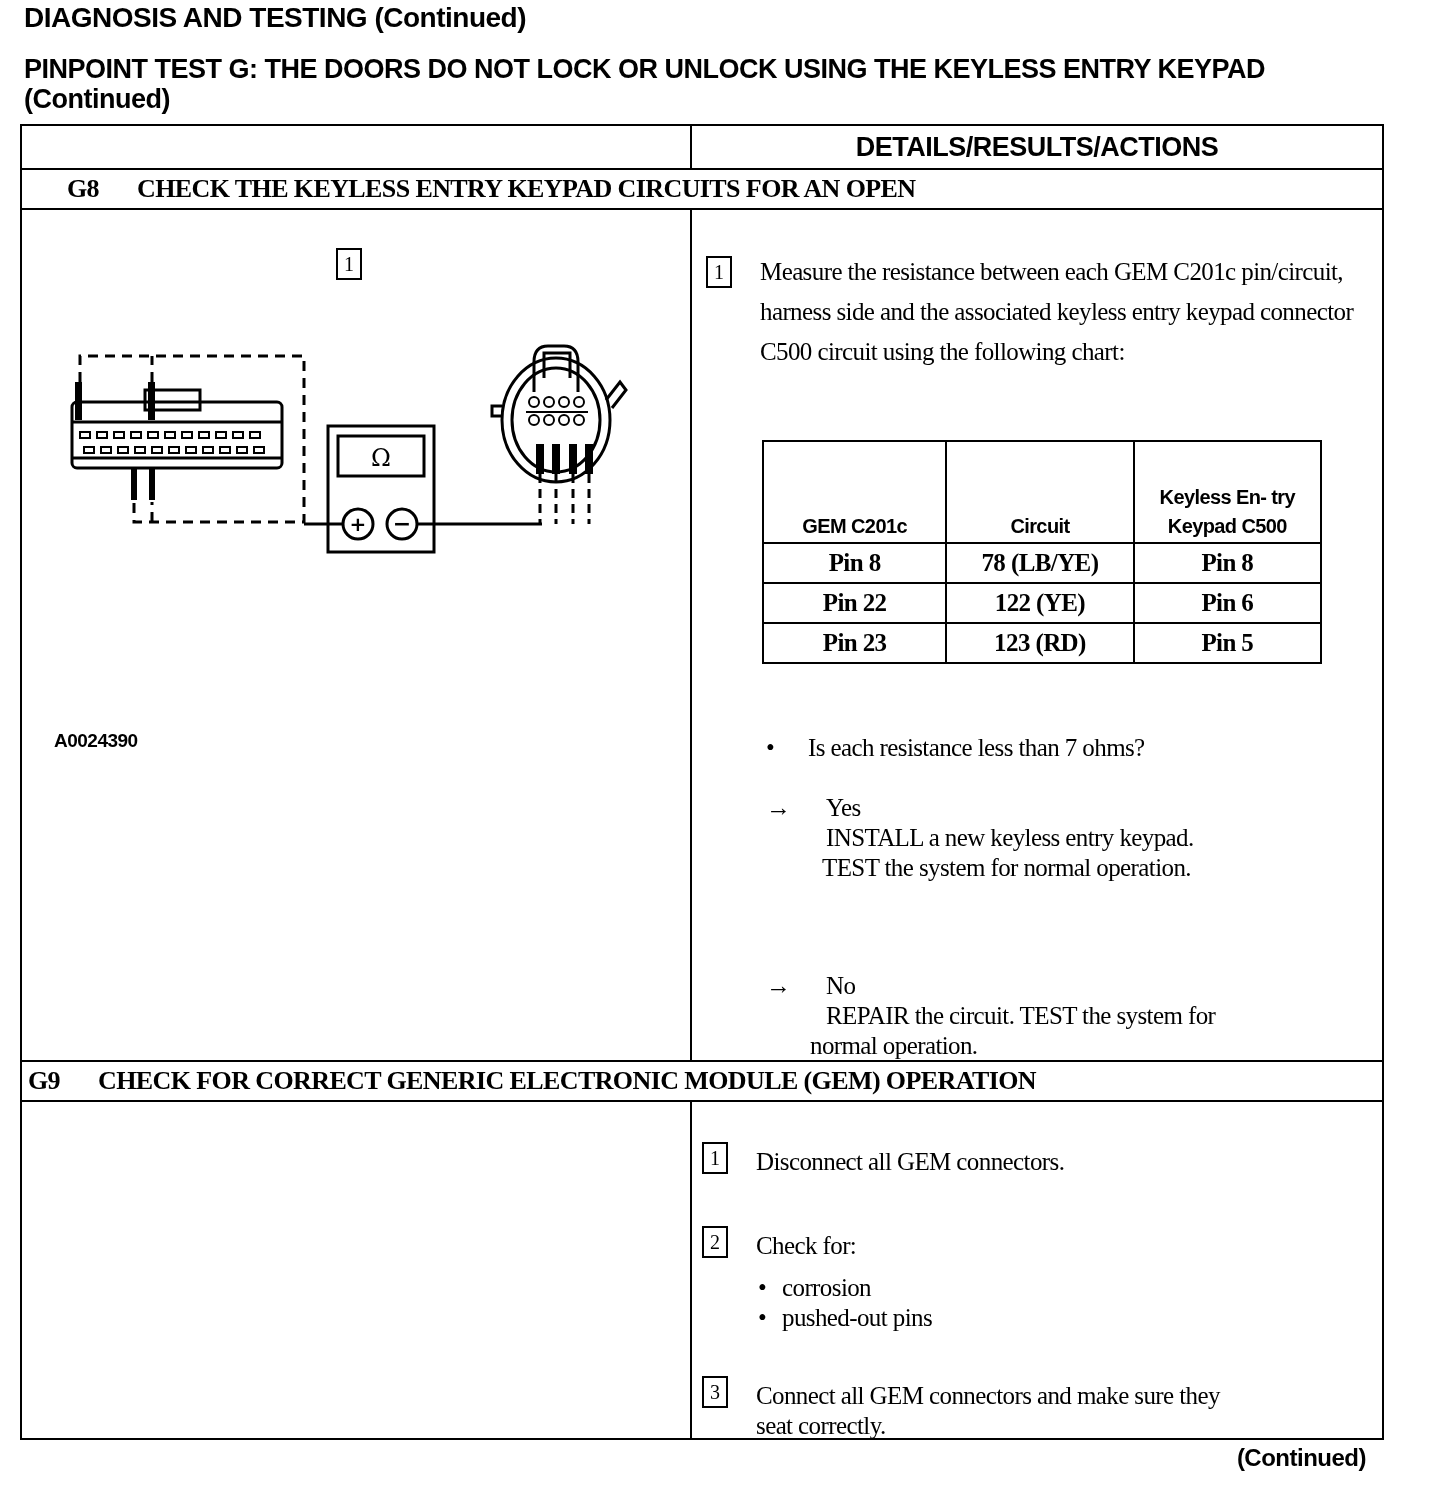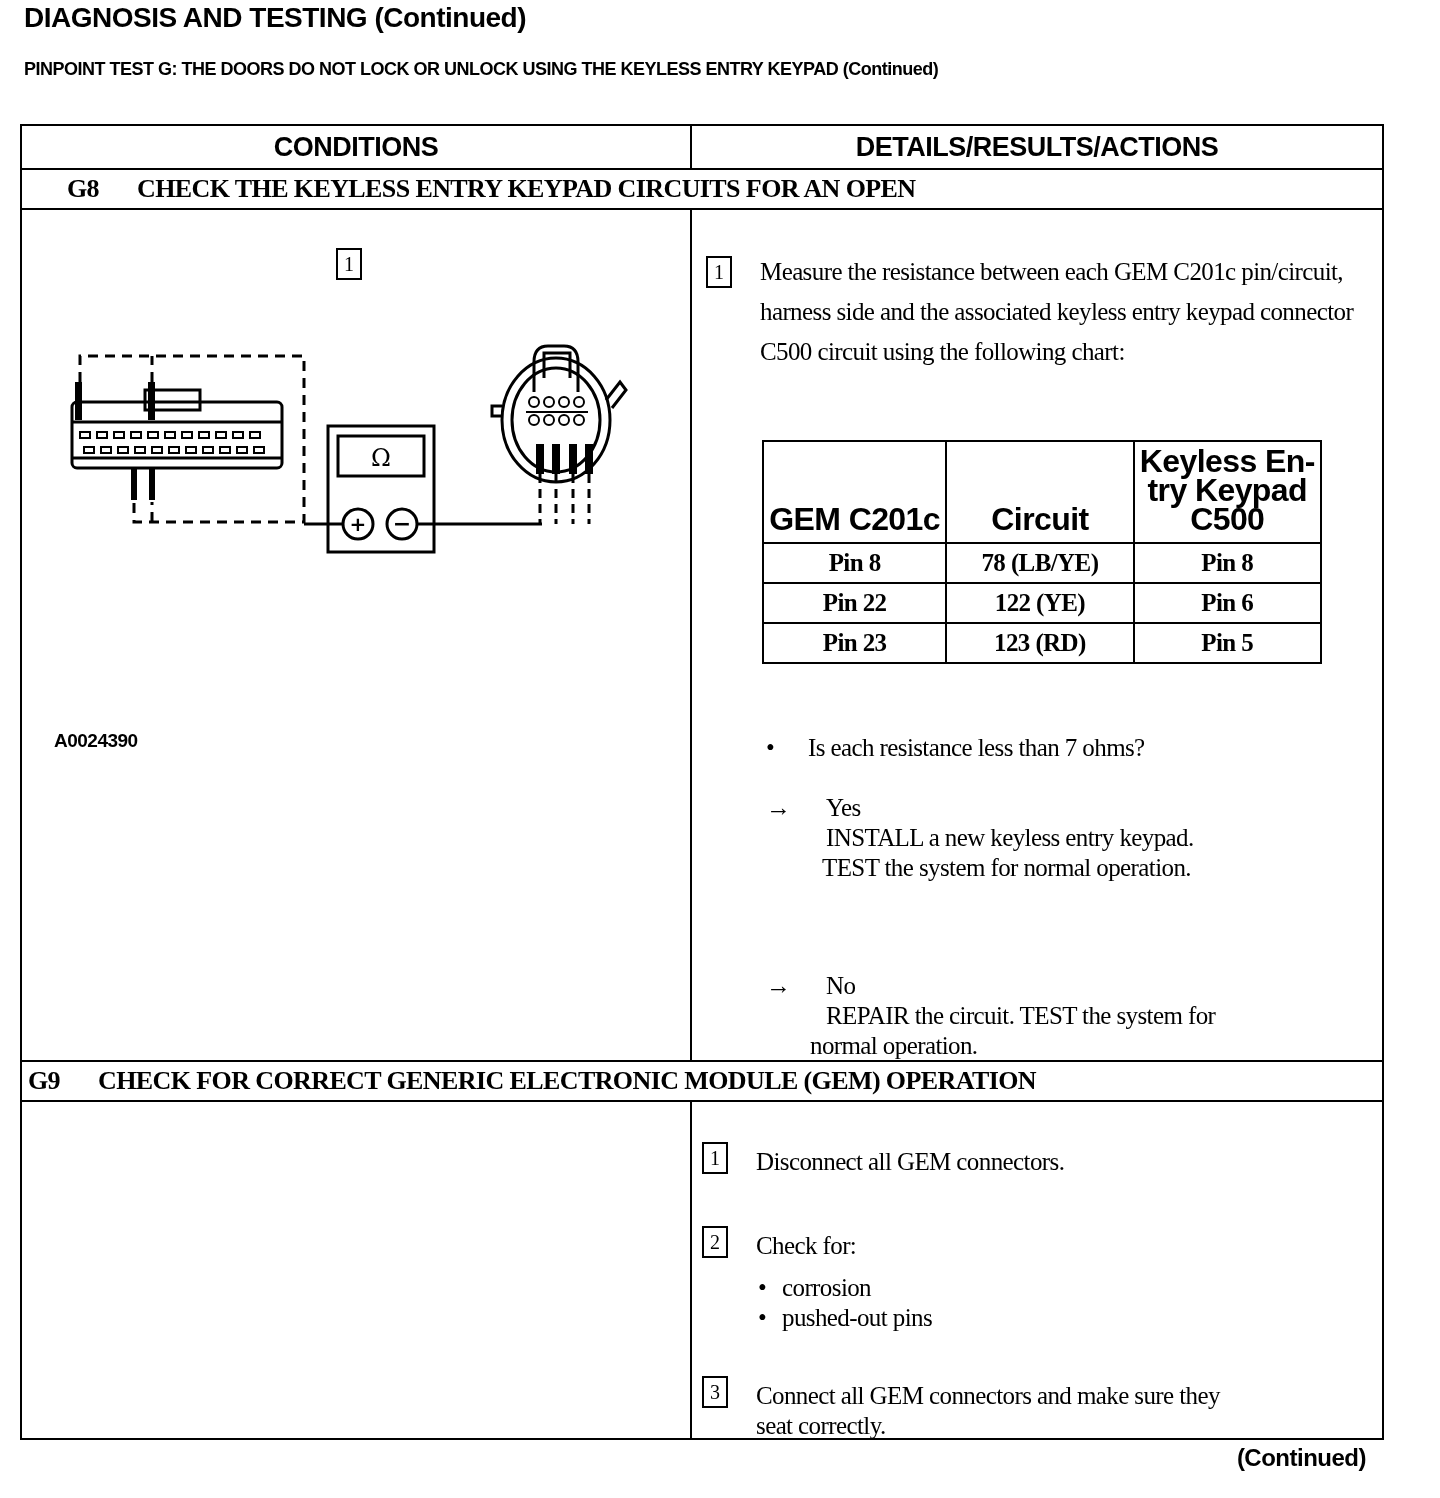--- a/index.html
+++ b/index.html
@@ -2,51 +2,50 @@
 <html><head>
 <meta charset="utf-8">
 <style>
   * { box-sizing: border-box; margin: 0; padding: 0; }
   html, body { width: 1440px; height: 1498px; background: #ffffff; color: #000; overflow: hidden; }
   body { position: relative; font-family: "Liberation Serif", serif; }
 
   .h-sans { font-family: "Liberation Sans", sans-serif; font-weight: bold; letter-spacing: -0.5px; }
 
   .page-title { position: absolute; left: 24px; top: 2px; font-size: 28px; }
-  .test-title { position: absolute; left: 24px; top: 54px; font-size: 18px; line-height: 30px; width: 1360px; }
+  .test-title { position: absolute; left: 24px; top: 54px; font-size: 27px; line-height: 30px; width: 1360px; }
 
   .frame { position: absolute; left: 20px; top: 124px; width: 1364px; height: 1316px; border: 2px solid #000; }
   .hline { position: absolute; left: 0; right: 0; border-top: 2px solid #000; }
   .vline { position: absolute; border-left: 2px solid #000; }
 
   .col-head { position: absolute; top: 0; height: 42px; display: flex; align-items: center; justify-content: center; font-size: 27px; }
 
   .step-head { position: absolute; left: 6px; font-size: 26px; font-weight: bold; white-space: nowrap; letter-spacing: -0.6px; }
   .step-head .id { display: inline-block; width: 70px; }
 
   .stepbox { position: absolute; width: 26px; height: 32px; border: 2px solid #000; font-size: 20px; display: flex; align-items: center; justify-content: center; }
   .txt { position: absolute; font-size: 25px; line-height: 40px; font-weight: normal; letter-spacing: -0.6px; }
 
   table.chart { position: absolute; left: 740px; top: 314px; width: 560px; border-collapse: collapse; }
   table.chart td, table.chart th { border: 2px solid #000; text-align: center; font-size: 25px; font-weight: bold; letter-spacing: -0.6px; }
-  table.chart th { font-family: "Liberation Sans", sans-serif; font-size: 32px; vertical-align: bottom; padding: 4px 2px 8px; line-height: 29px; height: 102px; }
+  table.chart th { font-family: "Liberation Sans", sans-serif; font-size: 20px; vertical-align: bottom; padding: 4px 2px 1px; line-height: 29px; height: 102px; }
   table.chart td { height: 40px; }
 
   .continued { position: absolute; right: 74px; top: 1444px; font-size: 24px; }
   .fig-id { position: absolute; left: 32px; top: 520px; font-size: 19px; font-family: "Liberation Sans", sans-serif; font-weight: bold; letter-spacing: -0.5px; }
 </style>
 </head>
 <body>
 
 <div class="page-title h-sans">DIAGNOSIS AND TESTING (Continued)</div>
 <div class="test-title h-sans">PINPOINT TEST G: THE DOORS DO NOT LOCK OR UNLOCK USING THE KEYLESS ENTRY KEYPAD (Continued)</div>
 
 <div class="frame">
 
-  <div class="col-head h-sans" style="left:0;width:668px;">CONDITIONS</div>
   <div class="col-head h-sans" style="left:670px;width:690px;">DETAILS/RESULTS/ACTIONS</div>
   <div class="vline" style="left:668px;top:0;height:42px;"></div>
   <div class="hline" style="top:42px;"></div>
 
   <div class="step-head" style="top:48px;margin-left:39px;">
     <span class="id">G8</span><span>CHECK THE KEYLESS ENTRY KEYPAD CIRCUITS FOR AN OPEN</span>
   </div>
   <div class="hline" style="top:82px;"></div>
   <div class="vline" style="left:668px;top:82px;height:852px;"></div>
 

